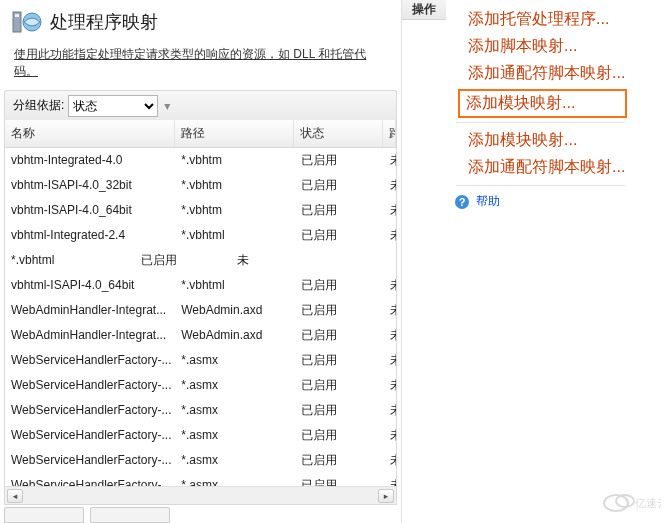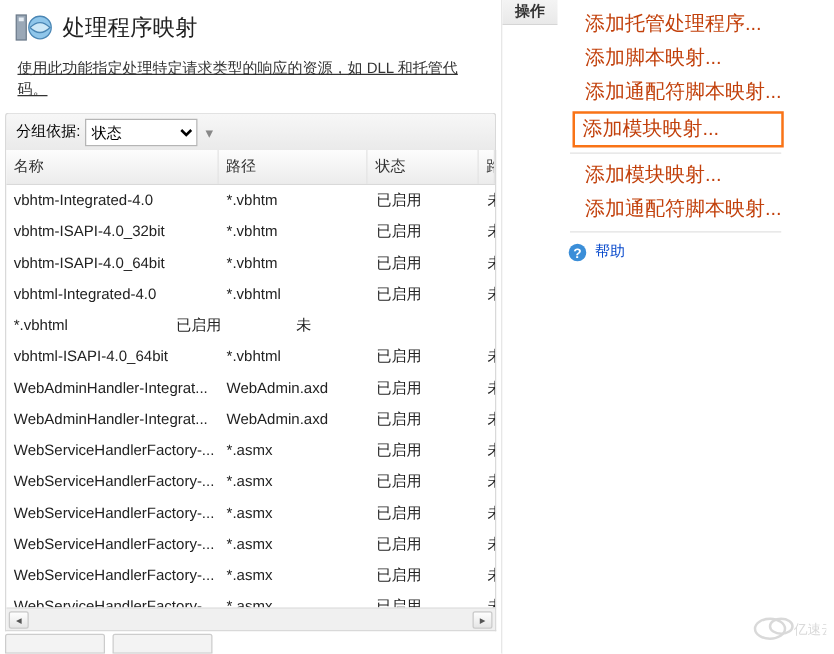--- a/index.html
+++ b/index.html
@@ -189,21 +189,21 @@
           <div class="col c-state">已启用</div>
           <div class="col c-x">未</div>
         </div>
         <div class="trow">
           <div class="col c-name">vbhtm-ISAPI-4.0_64bit</div>
           <div class="col c-path">*.vbhtm</div>
           <div class="col c-state">已启用</div>
           <div class="col c-x">未</div>
         </div>
         <div class="trow">
-          <div class="col c-name">vbhtml-Integrated-4.0</div>
+          <div class="col c-name">vbhtml-Integrated-2.4</div>
           <div class="col c-path">*.vbhtml</div>
           <div class="col c-state">已启用</div>
           <div class="col c-x">未</div>
         </div>
         <div class="trow">
           <div class="col c-path">*.vbhtml</div>
           <div class="col c-state">已启用</div>
           <div class="col c-x">未</div>
         </div>
         <div class="trow">

